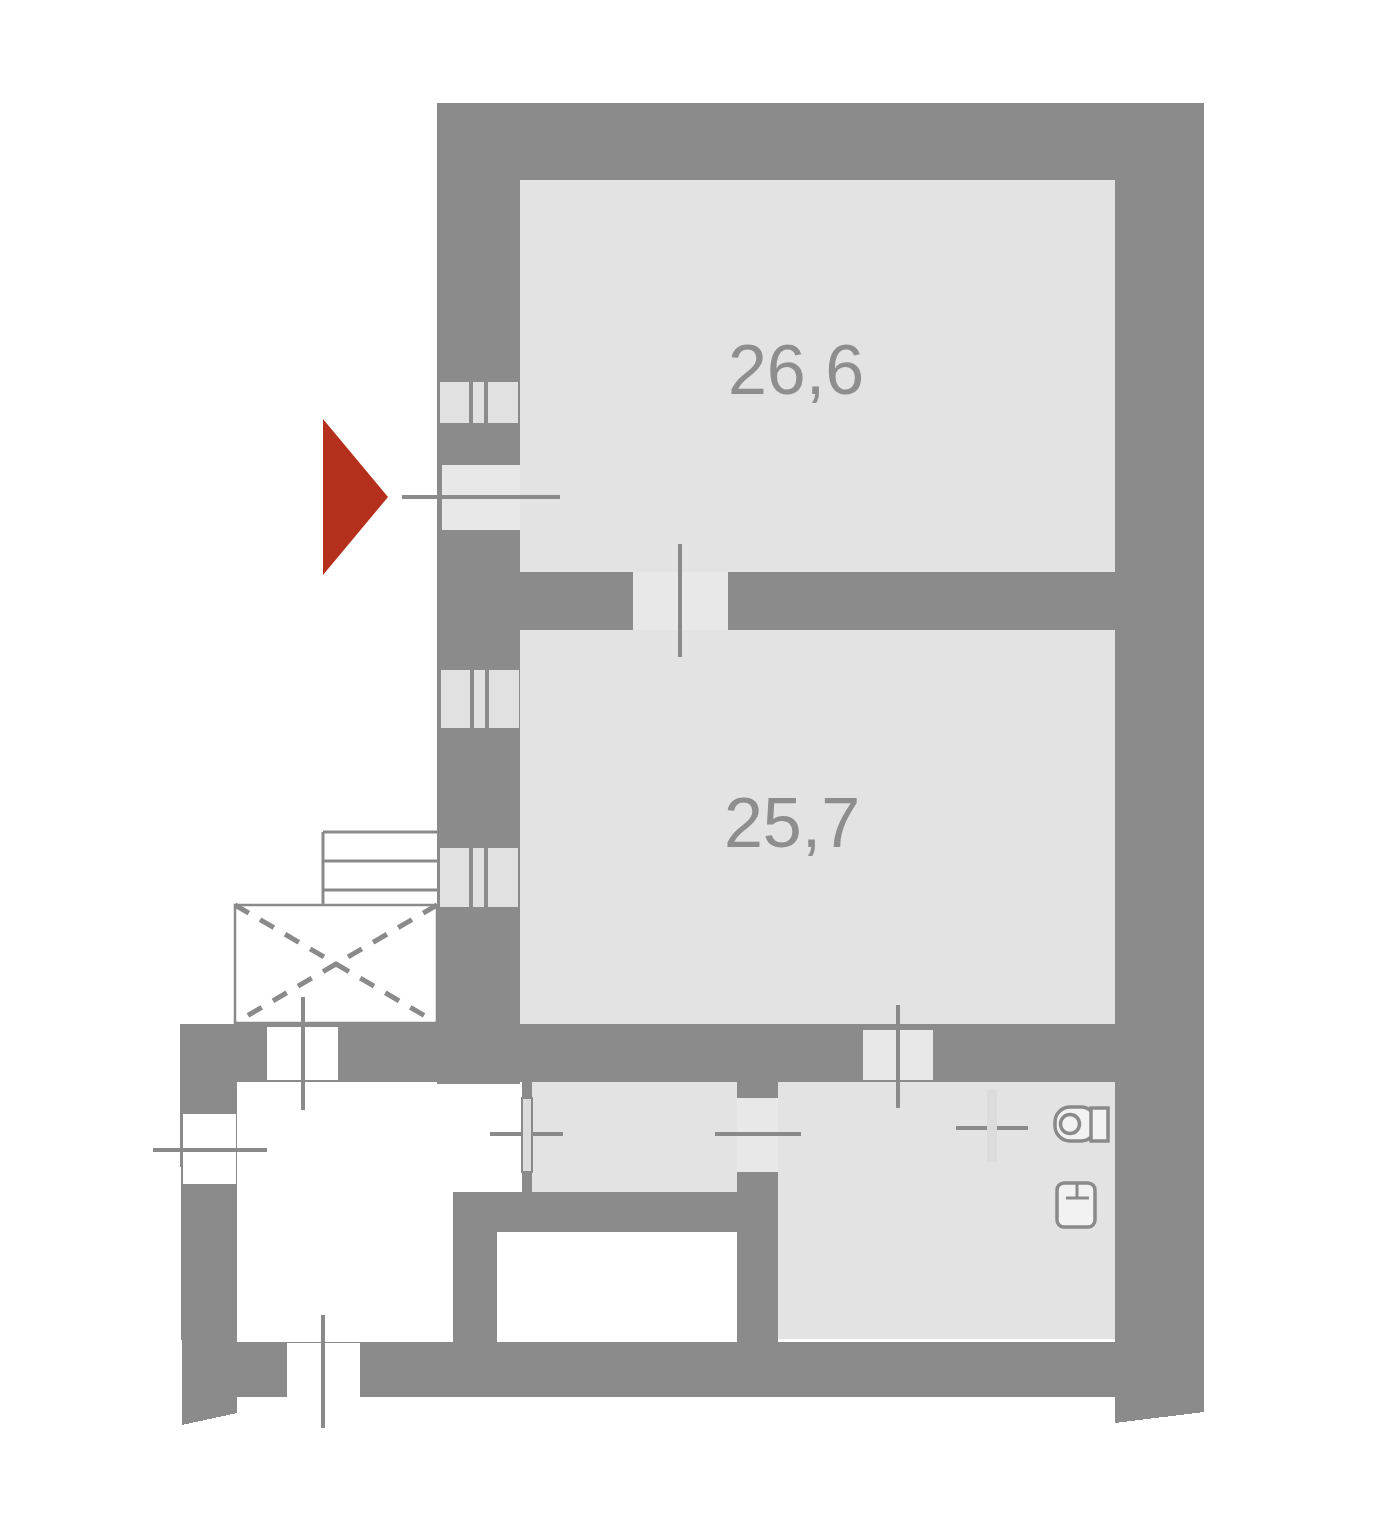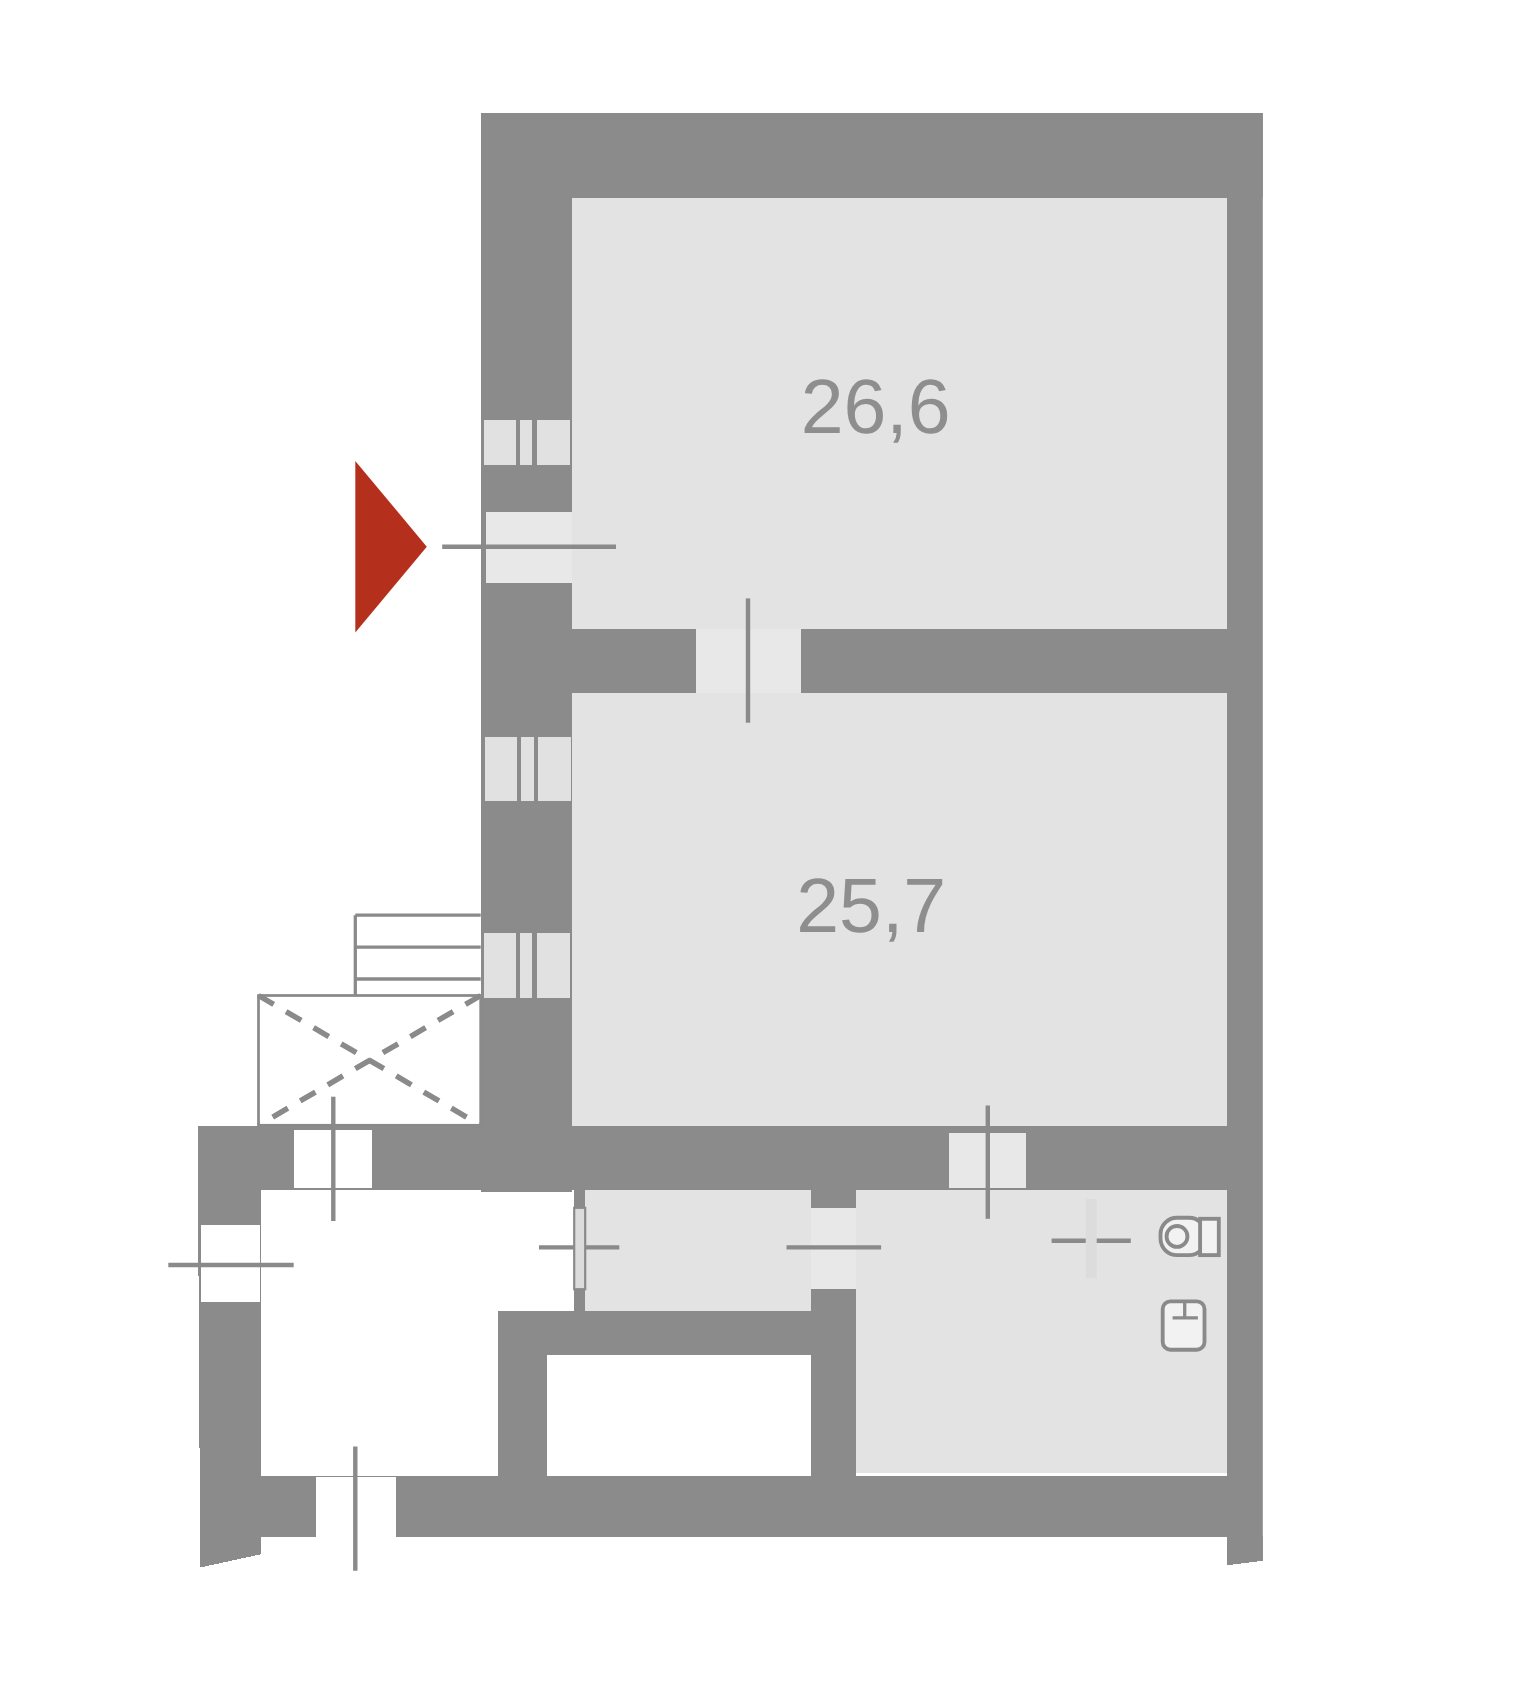--- a/index.html
+++ b/index.html
@@ -1,16 +1,16 @@
 <!DOCTYPE html>
 <html style="--wall: #8B8B8B; --room-fill: #E3E3E4; --opening-fill: #E8E8E8; --line: #8A8A8A; --window-pane: #E1E1E2; --door-leaf: #DCDCDC; --fixture-fill: #F2F2F2; --arrow-red: #B5301C; --label-text: #8E8E8E; --background: #FFFFFF;"><head>
 <meta charset="utf-8">
 <style>
   html, body { margin: 0; padding: 0; background: var(--background, #ffffff); }
-  .stage { position: relative; width: 1148px; height: 1536px; background: var(--background, #ffffff); overflow: hidden; }
+  .stage { position: relative; width: 1380px; height: 1536px; background: var(--background, #ffffff); overflow: hidden; }
   svg { display: block; }
   .wall      { fill: var(--wall, #8B8B8B); }
   .room      { fill: var(--room-fill, #E3E3E4); }
   .opening   { fill: var(--opening-fill, #E8E8E8); }
   .white-opening { fill: var(--background, #ffffff); }
   .pane      { fill: var(--window-pane, #E1E1E2); }
   .axis      { stroke: var(--line, #8A8A8A); stroke-width: 4; fill: none; }
   .tread     { stroke: var(--line, #8A8A8A); stroke-width: 3; fill: none; }
   .shaft-box { fill: var(--background, #ffffff); stroke: var(--line, #8A8A8A); stroke-width: 2.5; }
   .dash      { stroke: var(--line, #8A8A8A); stroke-width: 5; stroke-dasharray: 16 13; fill: none; }

